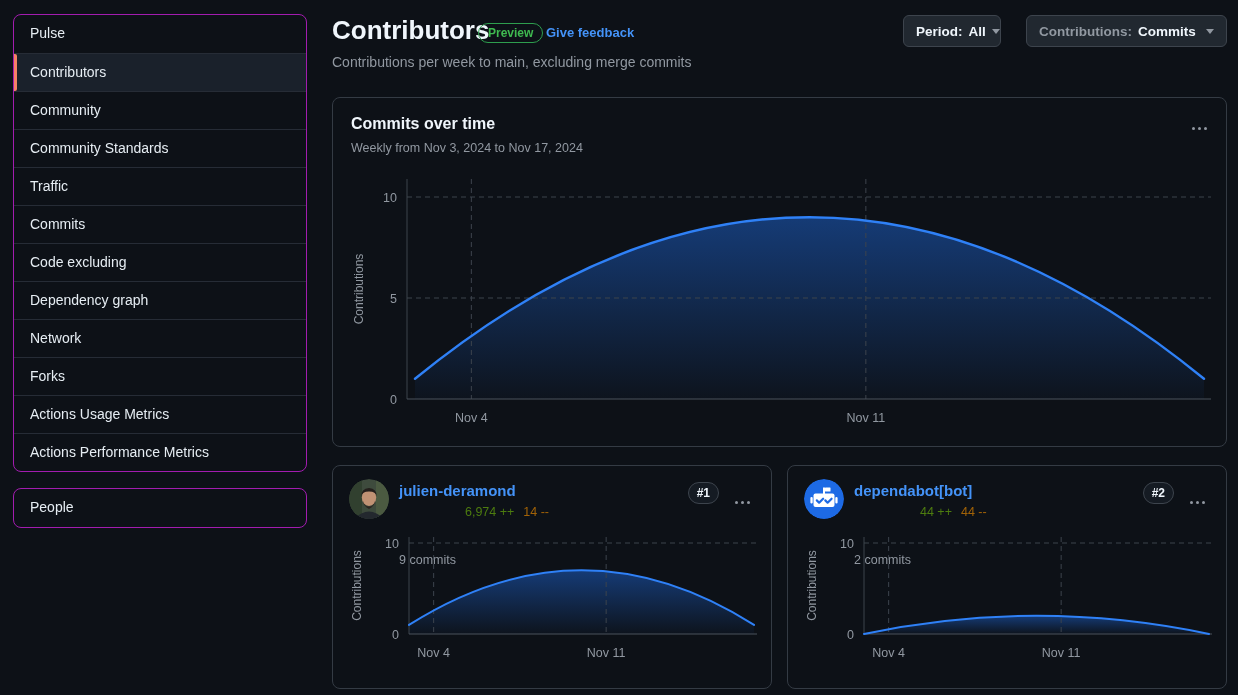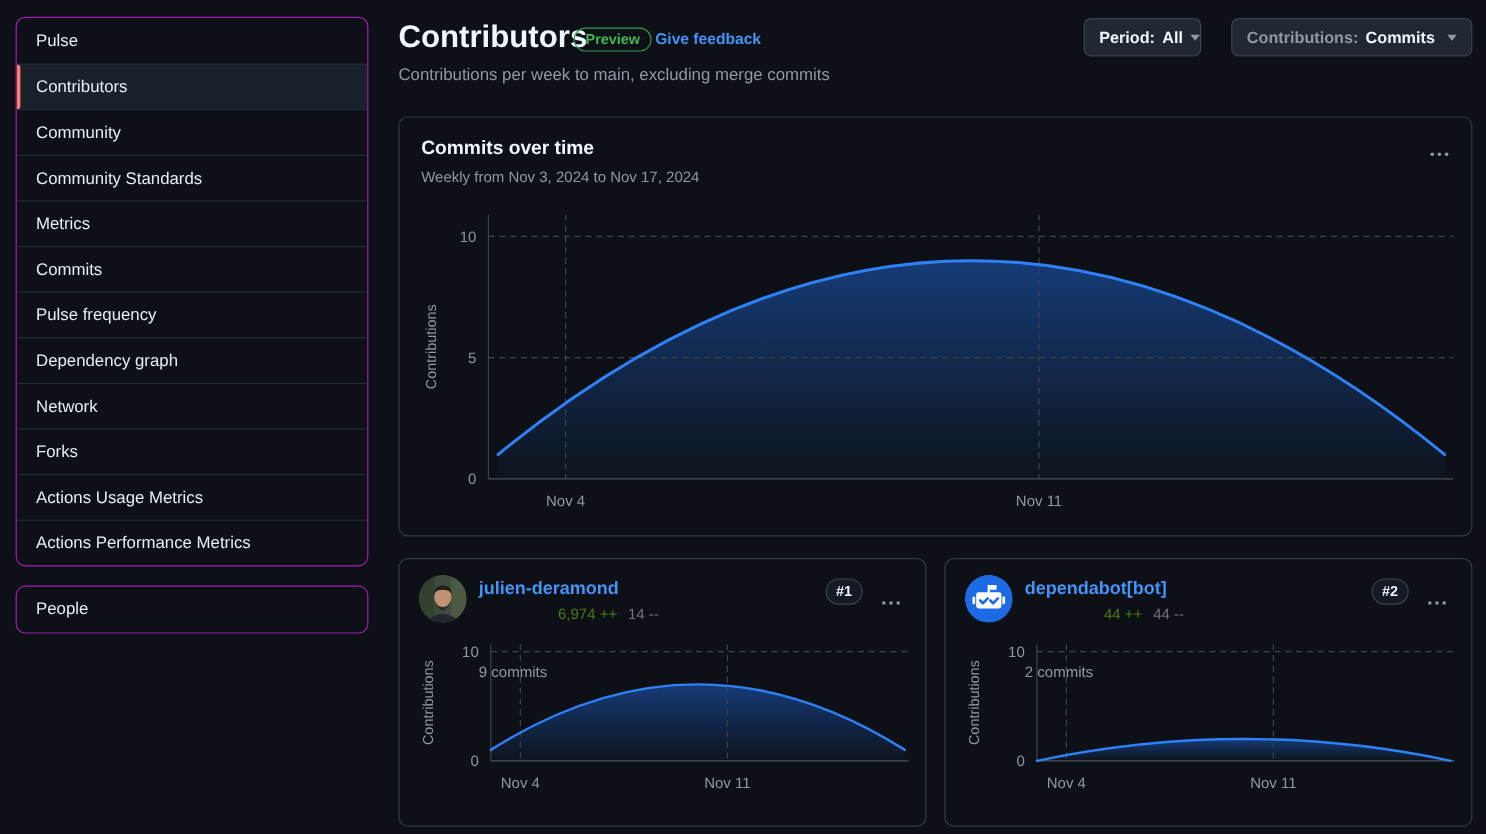--- a/index.html
+++ b/index.html
@@ -73,39 +73,39 @@
   .contrib-card .kebab { right:14px; top:24px; }
   .chart-svg { position:absolute; left:0; display:block; }
   #chart-main { top:60px; }
   .contrib-card .chart-svg { top:65px; }
   
   .avatar { position:absolute; left:16px; top:13px; width:40px; height:40px; border-radius:50%; overflow:hidden; cursor:pointer; }
   .contrib-name { position:absolute; left:66px; top:16px; font-size:15px; font-weight:700; color:#4493f8; text-decoration:none; cursor:pointer; }
   .contrib-stats { position:absolute; left:66px; top:39px; font-size:12.5px; display:flex; gap:9px; }
   .stat-commits { color:#9198a1;margin-top:48px; }
   .stat-add { color:#4d7c0f; }
-  .stat-del { color:#737373; }
+  .stat-del { color:#a16207; }
   .rank-badge {
     position:absolute; right:52px; top:16px; height:22px; line-height:20px;
     padding:0 8px; font-size:12px; font-weight:700; color:#f0f6fc;
     border:1px solid #3d444d; border-radius:999px; background:#151b23;
   }
 </style>
 </head>
 <body>
 
 <nav>
   <div class="nav-box" id="nav-main">
     <a class="nav-item">Pulse</a>
     <a class="nav-item selected"><span class="accent-bar"></span><span>Contributors</span></a>
     <a class="nav-item">Community</a>
     <a class="nav-item">Community Standards</a>
-    <a class="nav-item">Metrics</a>
+    <a class="nav-item">Traffic</a>
     <a class="nav-item">Commits</a>
-    <a class="nav-item">Pulse frequency</a>
+    <a class="nav-item">Code excluding</a>
     <a class="nav-item">Dependency graph</a>
     <a class="nav-item">Network</a>
     <a class="nav-item">Forks</a>
     <a class="nav-item">Actions Usage Metrics</a>
     <a class="nav-item">Actions Performance Metrics</a>
   </div>
   <div class="nav-box" id="nav-people">
     <a class="nav-item">People</a>
   </div>
 </nav>

